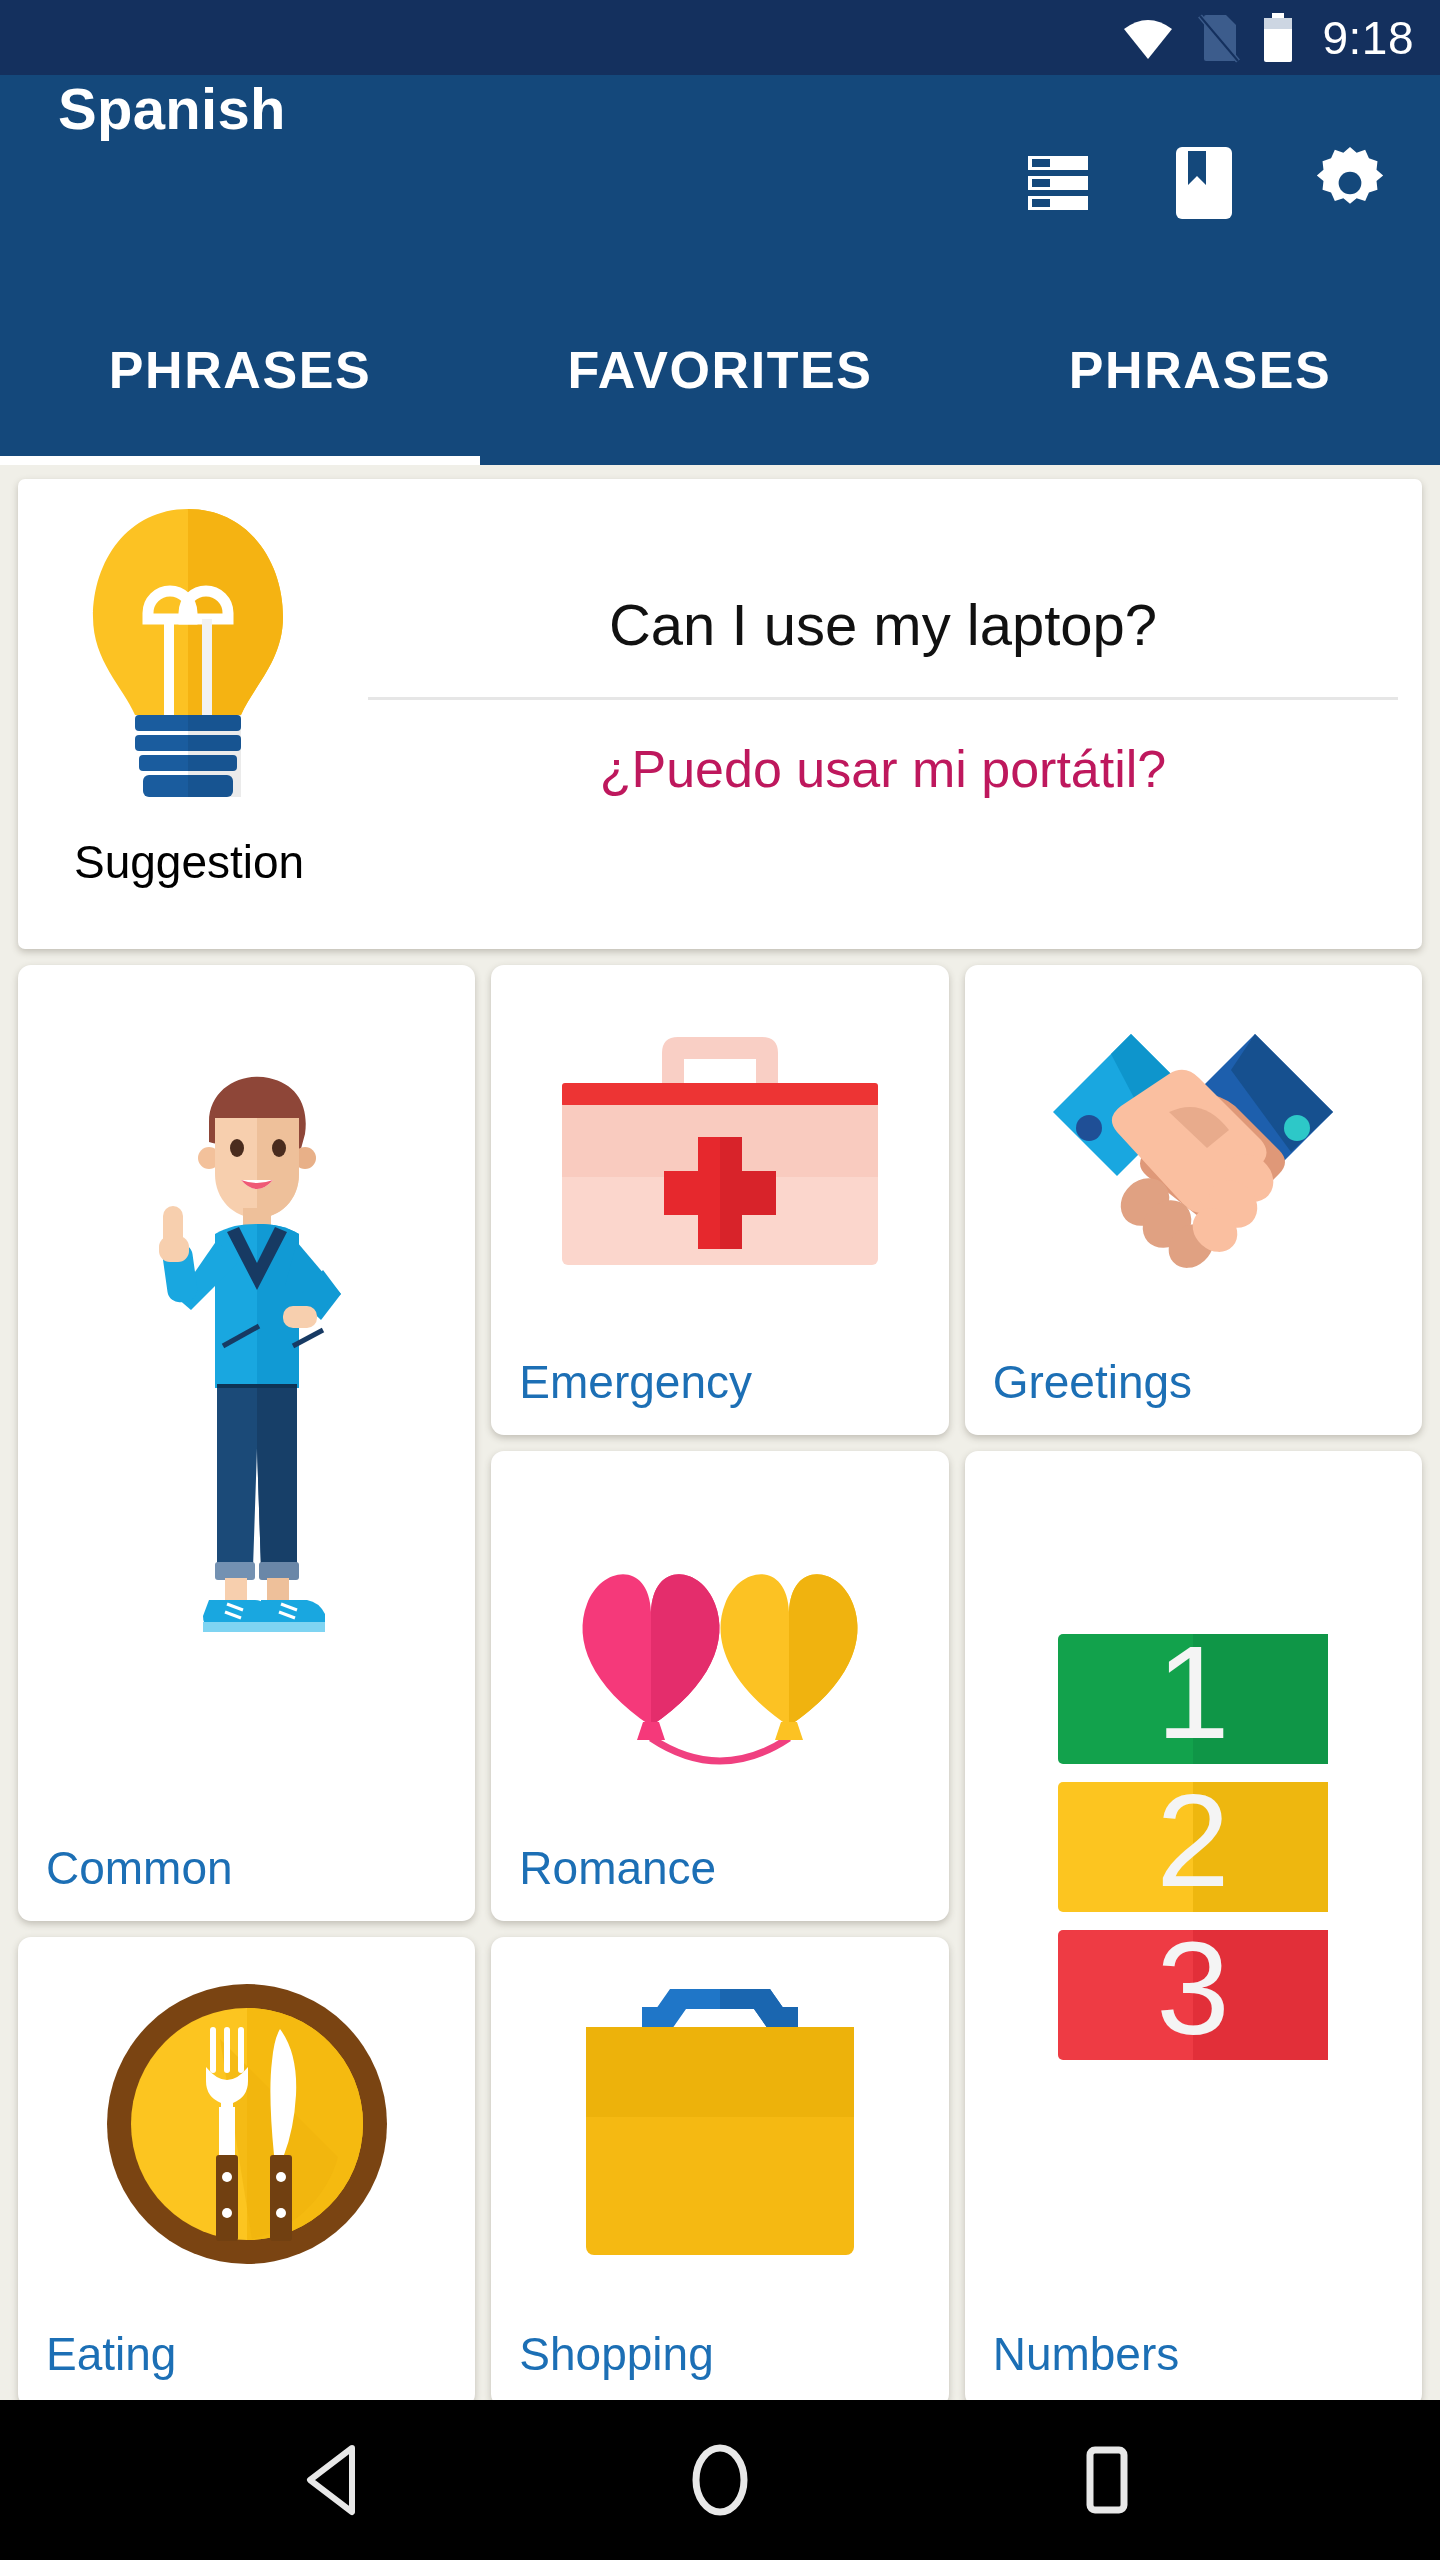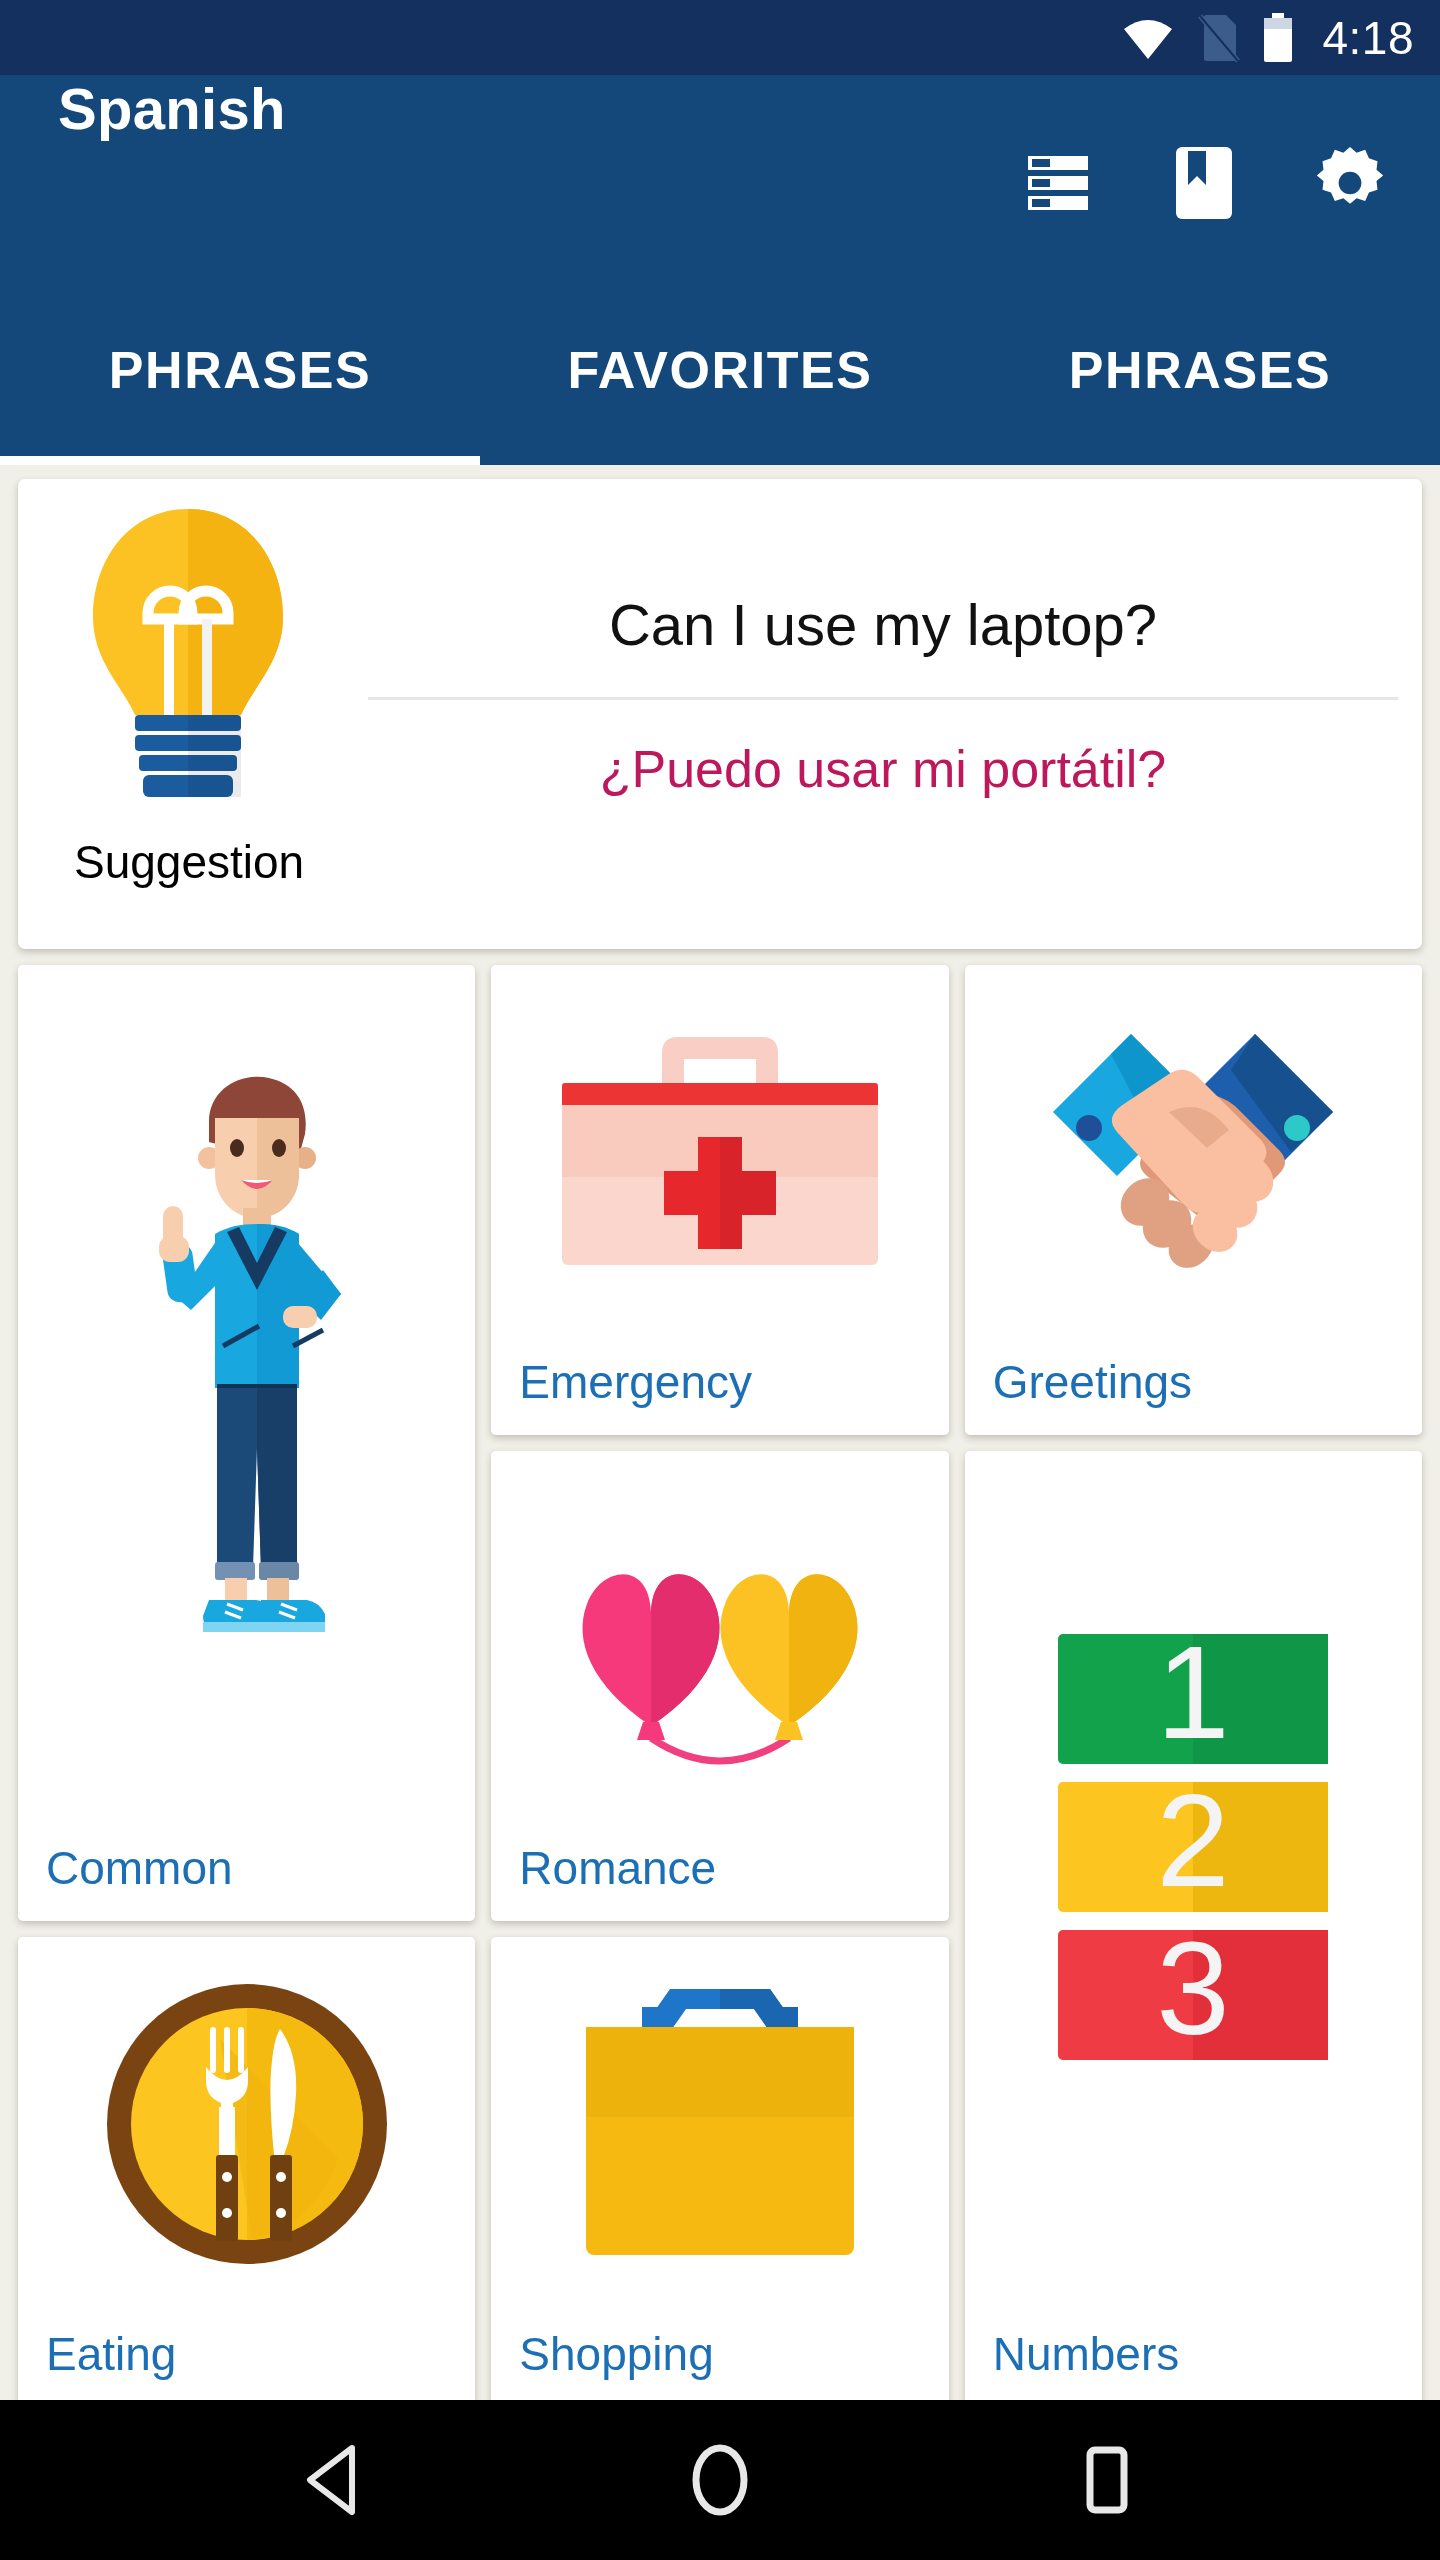--- a/index.html
+++ b/index.html
@@ -90,21 +90,21 @@
 
   
   .grid{
     display:grid;
     grid-template-columns:repeat(3, 1fr);
     grid-auto-rows:470px;
     gap:16px;
     padding:0 8px;
   }
   .tile{
-    background:#ffffff; border-radius:5px;
+    background:#ffffff; border-radius:13px;
     box-shadow:0 3px 7px rgba(60,55,40,.26);
     position:relative; overflow:hidden; cursor:pointer;
   }
   .tile.tall{ grid-row:span 2; }
   .tile-art{
     position:absolute; top:0; left:0; right:0; bottom:96px;
     display:flex; align-items:center; justify-content:center;
   }
   .tile.tall .tile-art{ bottom:110px; }
   .tile-art svg{ display:block; }
@@ -137,21 +137,21 @@
       <line x1="4" y1="3" x2="42" y2="48" stroke="#14305e" stroke-width="2"></line>
     </svg>
   </span>
   <span class="sb-icon">
     <svg width="32" height="50" viewBox="0 0 32 50">
       <rect x="10" y="0" width="12" height="6" fill="#ffffff"></rect>
       <rect x="2" y="5" width="28" height="44" rx="2" fill="#ffffff"></rect>
       <rect x="2" y="5" width="28" height="11" fill="#cdd6e2"></rect>
     </svg>
   </span>
-  <span class="sb-clock">4:18</span>
+  <span class="sb-clock">9:18</span>
 </div>
 
 <div class="appbar">
   <div class="app-title">Spanish</div>
   <div class="appbar-actions">
     <div class="act">
       <svg width="64" height="58" viewBox="0 0 64 58">
         <rect x="2" y="2" width="60" height="14" fill="#ffffff"></rect>
         <rect x="6" y="5" width="18" height="8" fill="#14487b"></rect>
         <rect x="2" y="22" width="60" height="14" fill="#ffffff"></rect>

